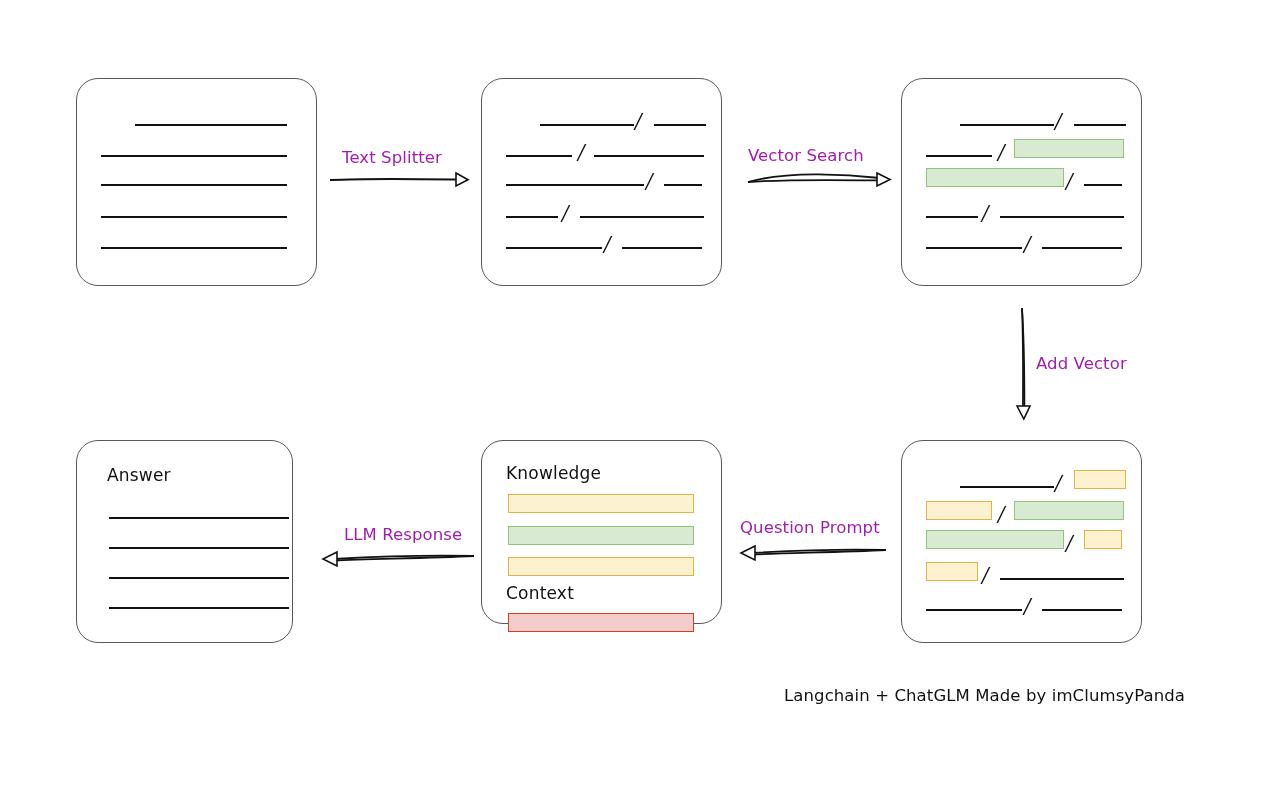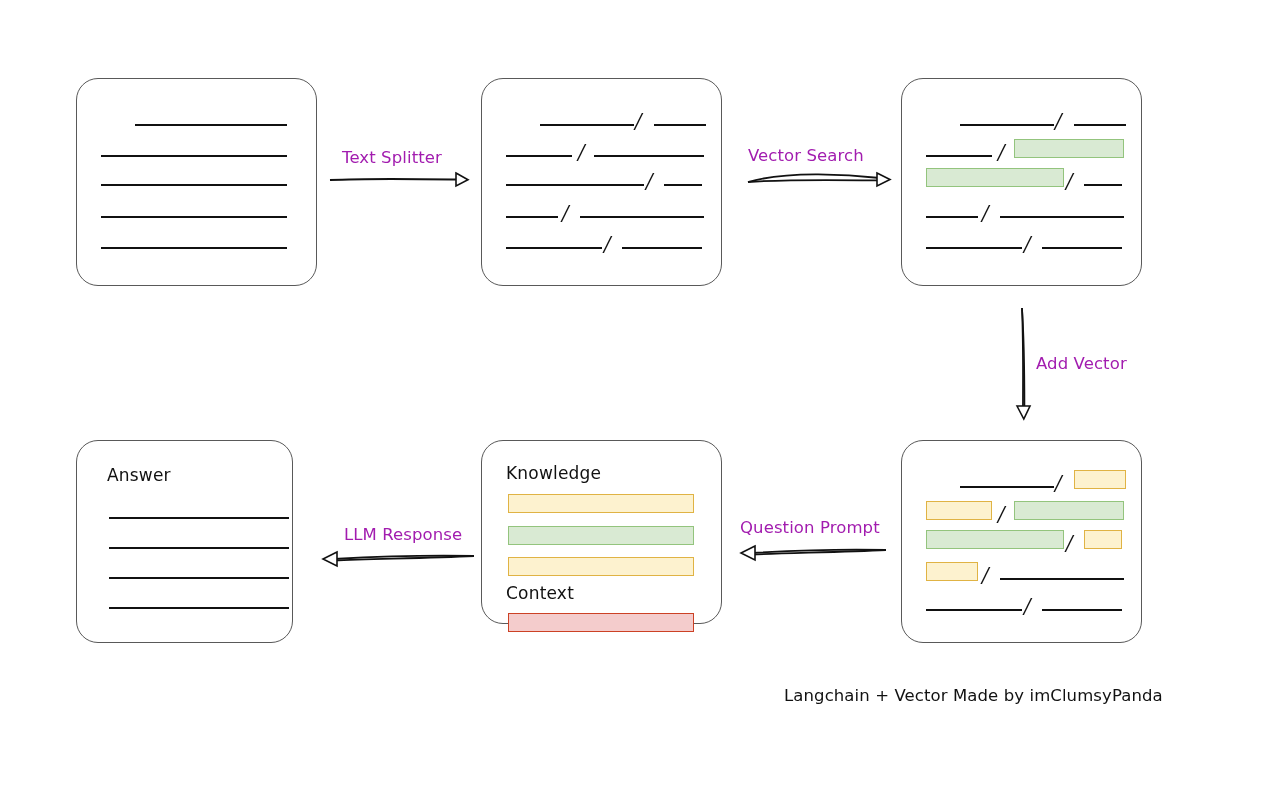--- a/index.html
+++ b/index.html
@@ -195,15 +195,15 @@
   </svg>
 
   <div class="doc-box" style="left:76px; top:440px; width:217px; height:203px;">
     <div class="box-title" style="left:30px; top:24px;">Answer</div>
     <div class="rule" style="left:32px; top:76px;  width:180px;"></div>
     <div class="rule" style="left:32px; top:106px; width:180px;"></div>
     <div class="rule" style="left:32px; top:136px; width:180px;"></div>
     <div class="rule" style="left:32px; top:166px; width:180px;"></div>
   </div>
 
-  <div class="credit" style="left:784px; top:686px;">Langchain + Vector Made by imClumsyPanda</div>
+  <div class="credit" style="left:784px; top:686px;">Langchain + ChatGLM Made by imClumsyPanda</div>
 
 </div>
 
 </body></html>

